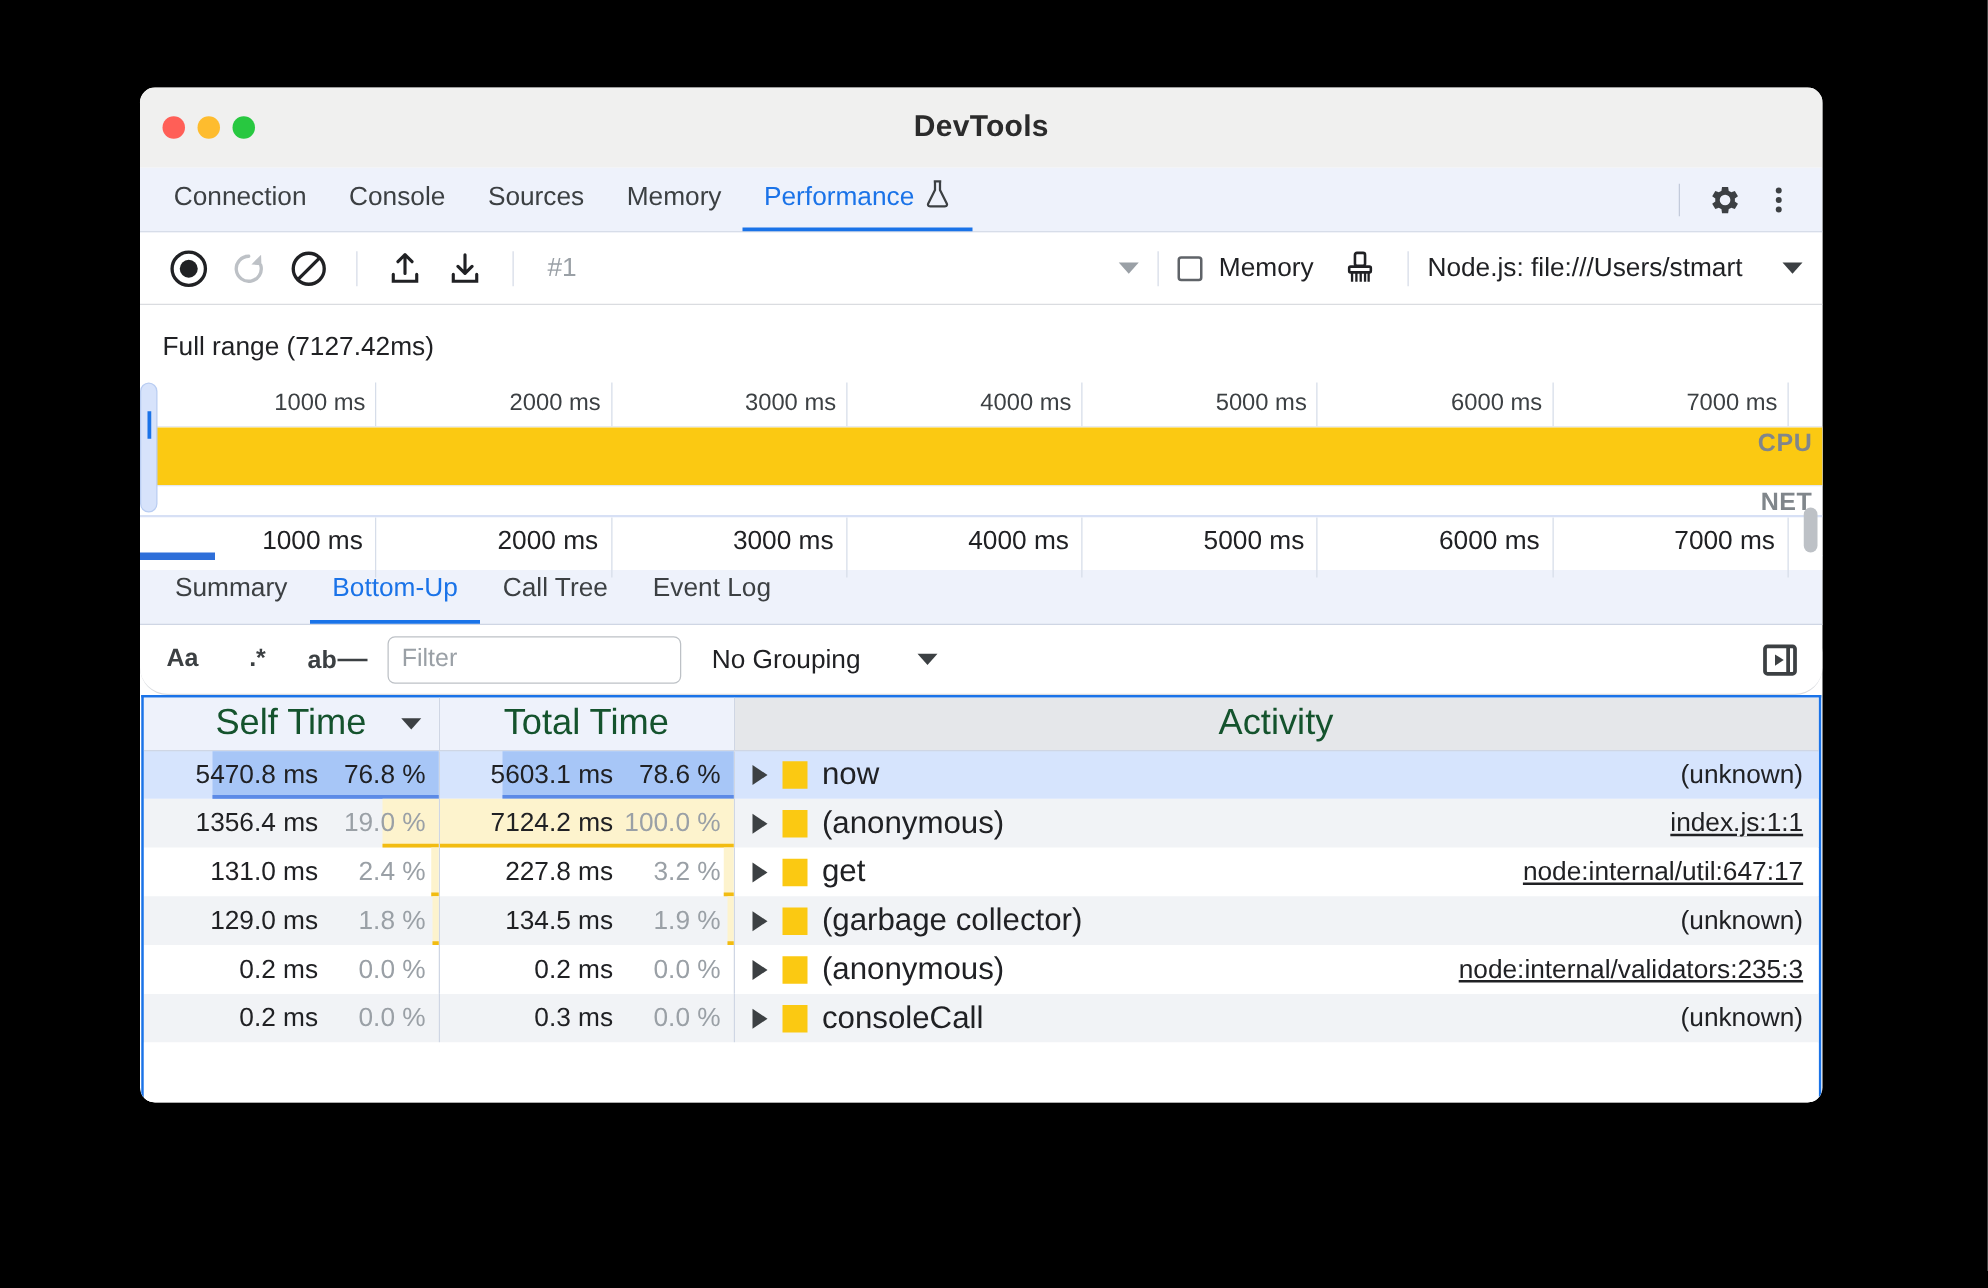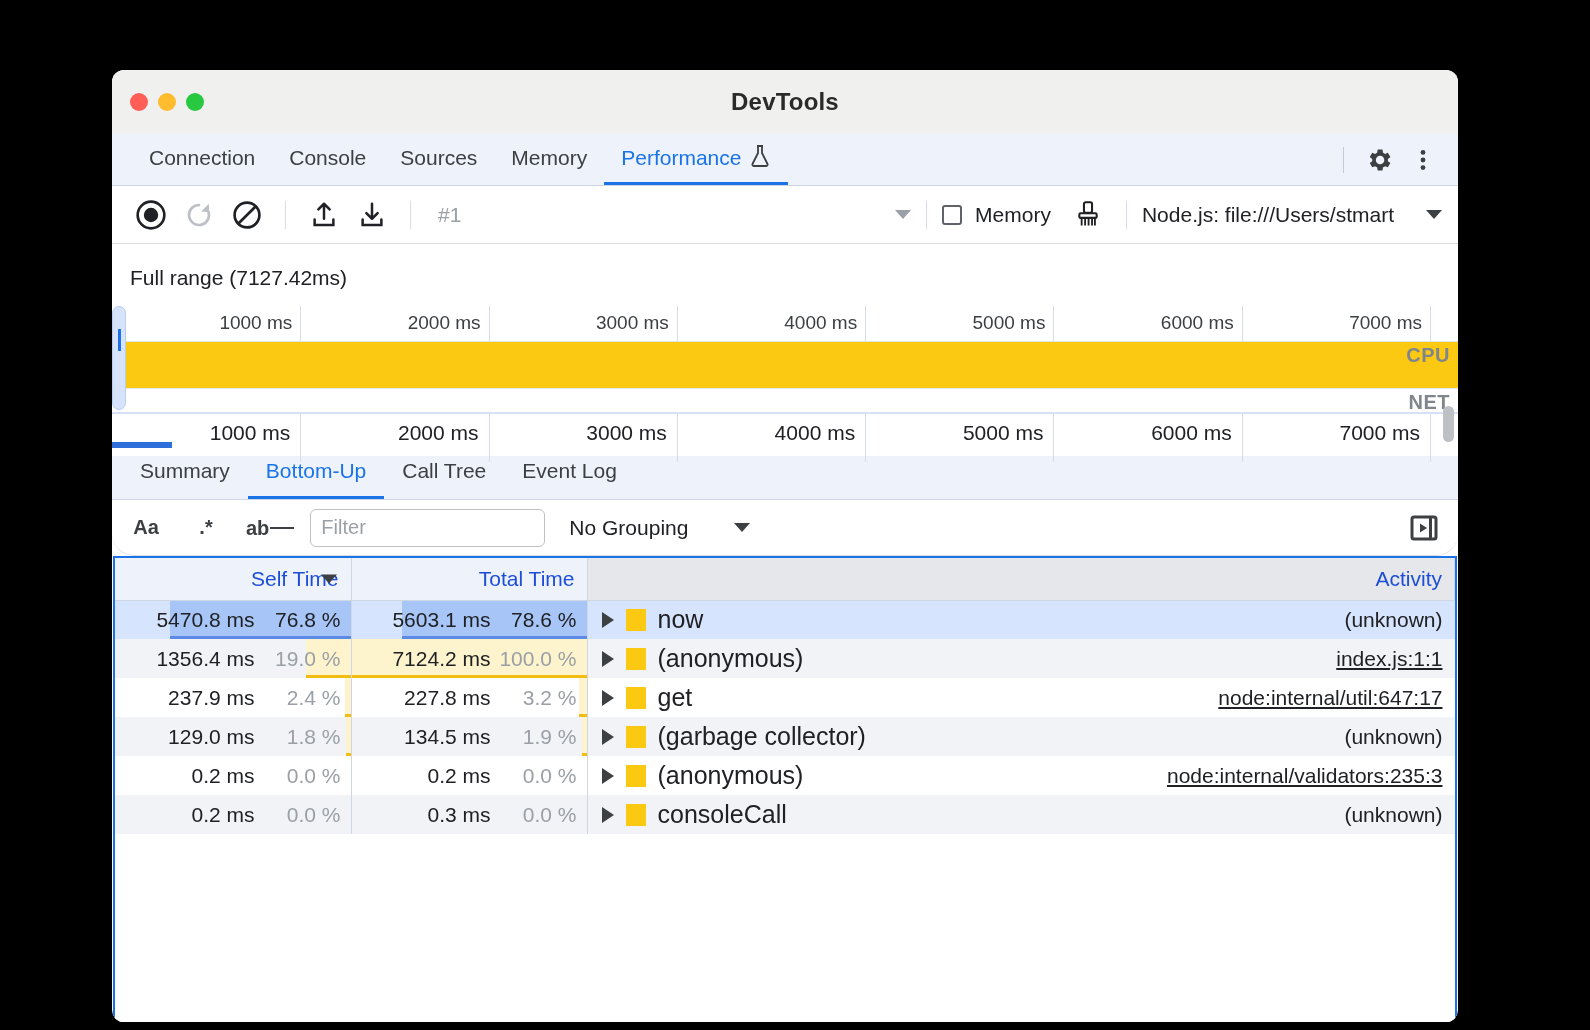--- a/index.html
+++ b/index.html
@@ -5,21 +5,21 @@
   * { box-sizing: border-box; margin: 0; padding: 0; }
   html, body {
     width: 1590px; height: 1030px;
     background: #000;
     font-family: "Liberation Sans", sans-serif;
     overflow: hidden;
   }
   #window {
     position: absolute;
     left: 112px; top: 70px;
-    width: 1346px; height: 952px;
+    width: 1346px; height: 812px;
     background: #fff;
     border-radius: 12px;
     overflow: hidden;
     box-shadow: 0 10px 40px rgba(0,0,0,0.5);
     display: flex; flex-direction: column;
   }
 
   
   #titlebar {
     height: 64px; flex: none;
@@ -37,21 +37,21 @@
     font-size: 24px; font-weight: bold; color: #2b2b2b;
     letter-spacing: .2px;
   }
 
   
   #tabstrip {
     height: 52px; flex: none;
     background: #eef2fb;
     border-bottom: 1px solid #cfd6e4;
     display: flex; align-items: stretch;
-    padding-left: 20px;
+    padding-left: 10px;
   }
   .ptab {
     display: flex; align-items: center; gap: 8px;
     padding: 0 17px;
     font-size: 21px; color: #3c4043;
     border-bottom: 3px solid transparent;
     cursor: default; white-space: nowrap;
   }
   .ptab.active { color: #1a73e8; border-bottom-color: #1a73e8; }
   #tabstrip-right {
@@ -196,22 +196,22 @@
   #tablewrap {
     flex: 1; background: #fff;
     border: 2px solid #1a73e8; border-bottom: none;
     border-left: 2px solid #1a73e8; border-right: 2px solid #1a73e8;
     margin: 0 1px; overflow: hidden;
     display: flex; flex-direction: column;
   }
   table { width: 100%; border-collapse: collapse; table-layout: fixed; }
   thead th {
     background: #eef2fb; height: 42px;
-    font-size: 21px; font-weight: normal; color: #1d4ed8;
-    text-align: right; padding: 0 12px;
+    font-size: 29px; font-weight: normal; color: #14532d;
+    text-align: center; padding: 0 12px;
     border-right: 1px solid #cfd6e4;
     border-bottom: 1px solid #cfd6e4;
     position: relative;
   }
   thead th.activity { background: #e5e7ea; }
   .sortcaret {
     position: absolute; right: 14px; top: 50%; transform: translateY(-50%);
     width: 0; height: 0;
     border-left: 8px solid transparent; border-right: 8px solid transparent;
     border-top: 9px solid #3c4043;
@@ -532,21 +532,21 @@
                 <span class="swatch"></span>
                 <span class="aname">(anonymous)</span>
                 <span class="aurl">index.js:1:1</span>
               </div>
             </td>
           </tr>
           <tr class="odd">
             <td class="num">
               <div class="cellbar" style="width: 2.4%;"></div>
               <div class="cellinner">
-                <span class="ms">237.9 ms</span>
+                <span class="ms">131.0 ms</span>
                 <span class="pct">2.4 %</span>
               </div>
             </td>
             <td class="num">
               <div class="cellbar" style="width: 3.2%;"></div>
               <div class="cellinner">
                 <span class="ms">227.8 ms</span>
                 <span class="pct">3.2 %</span>
               </div>
             </td>

